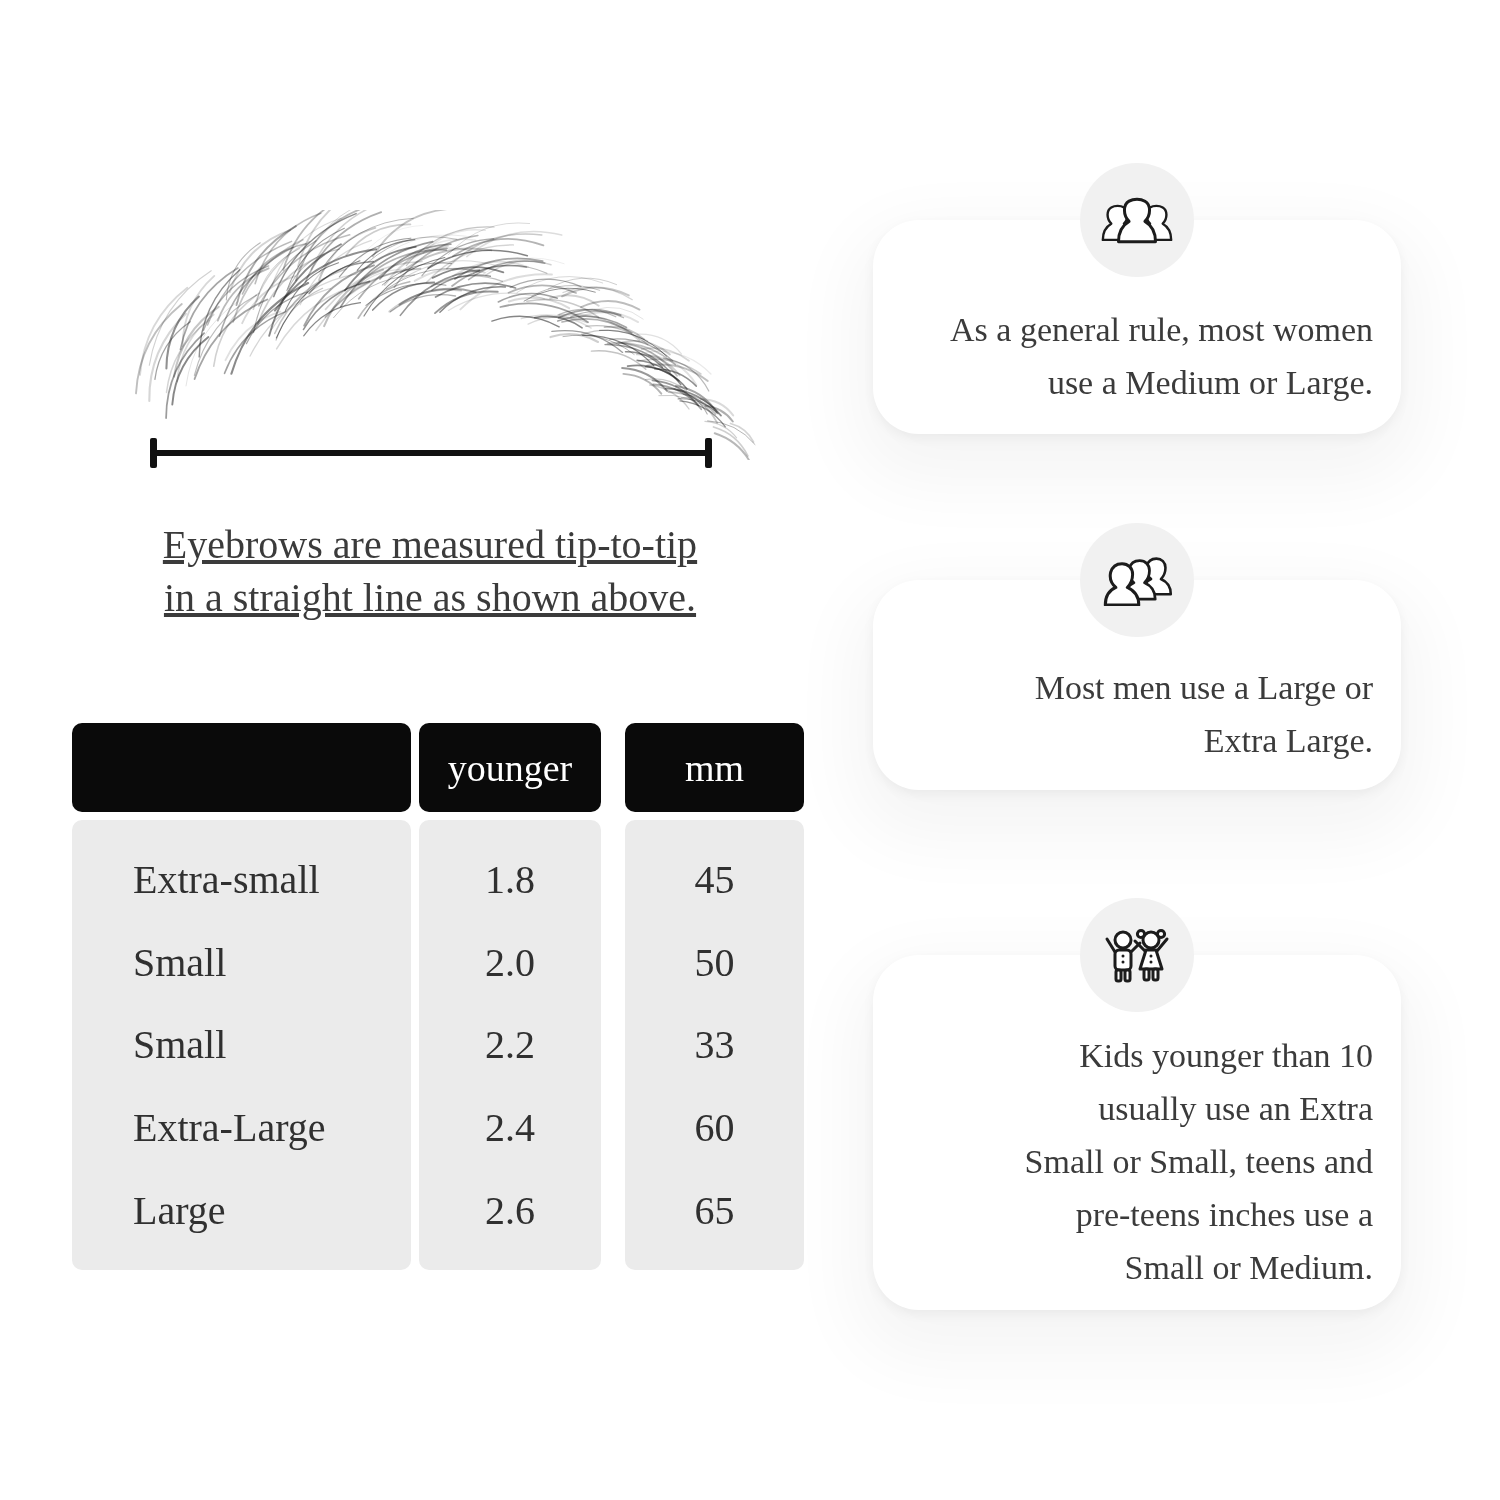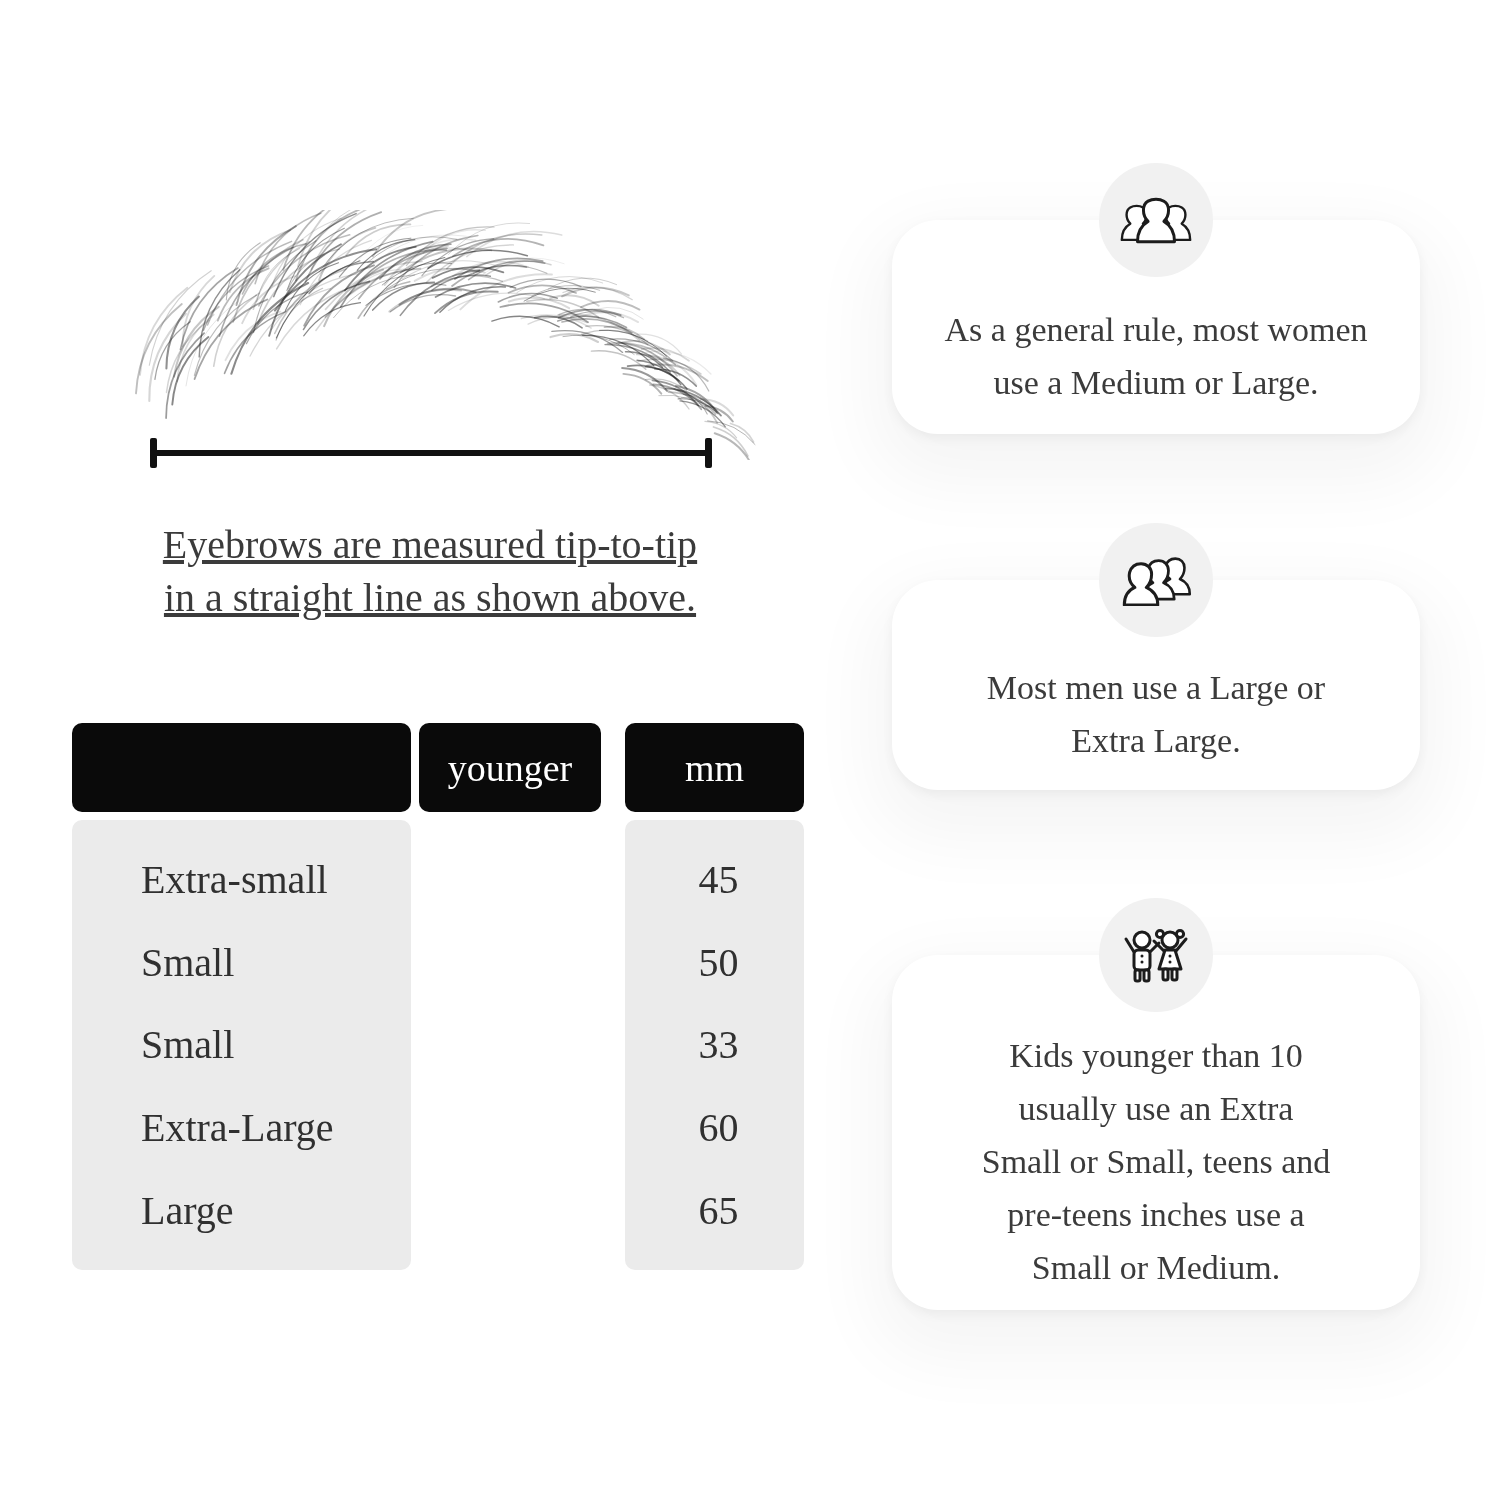--- a/index.html
+++ b/index.html
@@ -41,31 +41,31 @@
   .th{
     height:89px;border-radius:10px;background:var(--table-header-bg);
     color:var(--table-header-text);display:flex;align-items:center;justify-content:center;
     font-size:38px;
   }
   .tb{
     height:450px;border-radius:10px;background:var(--table-cell-bg);
     display:flex;flex-direction:column;justify-content:space-around;
     padding:18px 0;box-sizing:border-box;font-size:40px;color:#303030;
   }
-  .td{display:flex;align-items:center;justify-content:center;margin-left:8px;}
+  .td{display:flex;align-items:center;justify-content:center;}
   .col-label .td{justify-content:flex-start;padding-left:61px;}
 
   
   .card{
-    position:absolute;left:892px;width:528px;background:var(--card-bg);
+    position:absolute;left:873px;width:528px;background:var(--card-bg);
     border-radius:46px;
     box-shadow:0 4px 12px rgba(0,0,0,.05), 0 28px 70px 20px rgba(0,0,0,.045);
     display:flex;flex-direction:column;justify-content:center;
     padding:57px 28px 0 28px;box-sizing:border-box;
-    text-align:center;font-size:34px;line-height:53px;color:#3b3b3b;
+    text-align:right;font-size:34px;line-height:53px;color:#3b3b3b;
   }
   .card-1{top:220px;height:214px;}
   .card-2{top:580px;height:210px;}
   .card-3{top:955px;height:355px;}
   .card-circle{
     position:absolute;top:-57px;left:50%;transform:translateX(-50%);
     width:114px;height:114px;border-radius:50%;background:var(--icon-circle-bg);
     display:flex;align-items:center;justify-content:center;
   }
   .card-circle svg{width:74px;height:auto;}
@@ -297,20 +297,27 @@
       <div class="tb">
         <div class="td">Extra-small</div>
         <div class="td">Small</div>
         <div class="td">Small</div>
         <div class="td">Extra-Large</div>
         <div class="td">Large</div>
       </div>
     </div>
     <div class="col col-inches">
       <div class="th">younger</div>
+      <div class="tb">
+        <div class="td">1.8</div>
+        <div class="td">2.0</div>
+        <div class="td">2.2</div>
+        <div class="td">2.4</div>
+        <div class="td">2.6</div>
+      </div>
     </div>
     <div class="col col-mm">
       <div class="th">mm</div>
       <div class="tb">
         <div class="td">45</div>
         <div class="td">50</div>
         <div class="td">33</div>
         <div class="td">60</div>
         <div class="td">65</div>
       </div>

